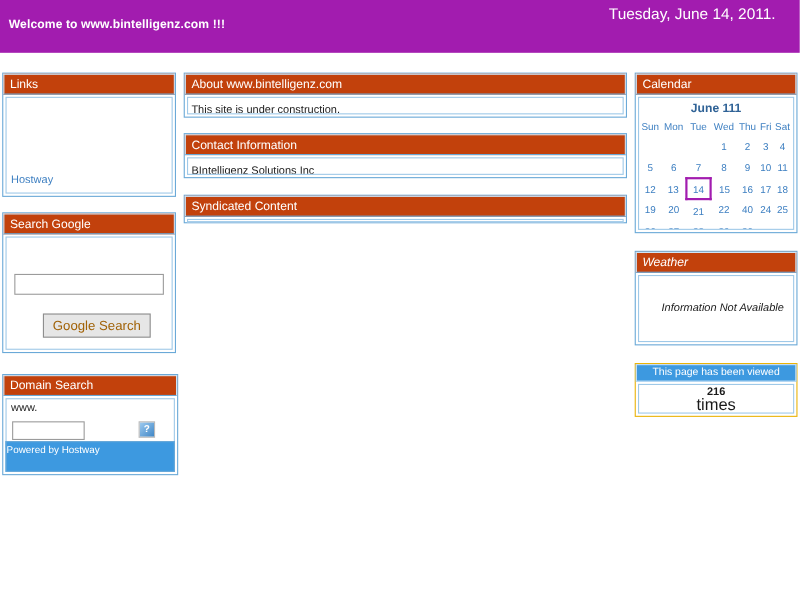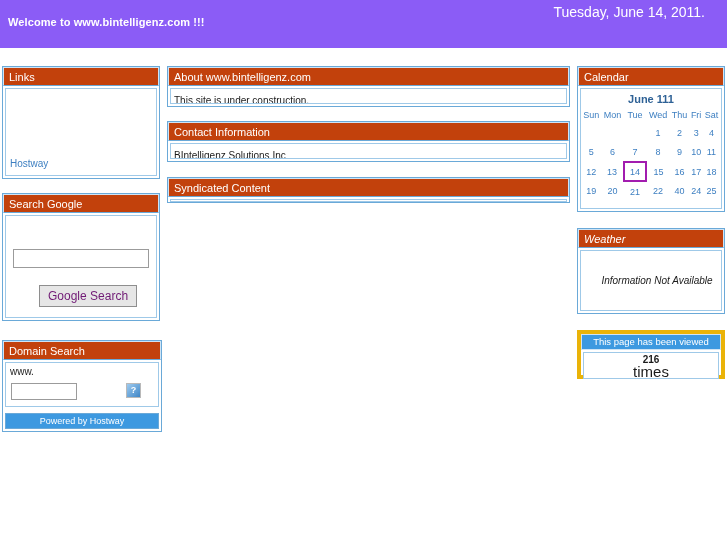--- a/index.html
+++ b/index.html
@@ -17,21 +17,21 @@
     overflow: hidden;
     position: relative;
   }
 
   
   .banner {
     position: absolute;
     left: 0; top: 0;
     width: 727px;
     height: 48px;
-    background: #8b5cf6;
+    background: #a21caf;
   }
   .banner-title {
     position: absolute;
     left: 8px;
     top: 16px;
     color: #ffffff;
     font-size: 11px;
     font-weight: bold;
     letter-spacing: 0.1px;
     white-space: nowrap;
@@ -118,21 +118,21 @@
   }
   .google-button {
     position: absolute;
     left: 33px;
     top: 69px;
     padding: 3px 8px;
     border: 1px solid #8e8e8e;
     background: #e6e6e6;
     font-family: "Liberation Sans", sans-serif;
     font-size: 12px;
-    color: #701a75;
+    color: #a16207;
     cursor: pointer;
   }
 
   
   #panel-domain .panel-body {
     height: 45px;
     position: relative;
     border: 1px solid #9fc9e8;
   }
   .www-label {
@@ -172,26 +172,26 @@
     color: #ffffff;
     font-size: 9px;
     font-weight: bold;
     line-height: 13px;
   }
   .powered-bar {
     position: absolute;
     left: 2px;
     right: 2px;
     bottom: 2px;
-    height: 16px;
+    height: 28px;
     background: #3d99e0;
     border: 1px solid #6aa9d8;
     color: #ffffff;
     font-size: 9px;
-    text-align: center;
+    text-align: left;
     line-height: 14px;
     box-sizing: border-box;
     cursor: pointer;
   }
 
   
   #panel-about .panel-body,
   #panel-contact .panel-body {
     height: 16px;
     padding: 6px 0 0 3px;
@@ -247,21 +247,21 @@
   .weather-text {
     position: absolute;
     left: 12px; right: 0;
     top: 24px;
     text-align: center;
     font-size: 10px;
     color: #1a1a1a;
   }
 
   
-  #panel-counter { border: 4px solid #eab308; }
+  #panel-counter { border: 1px solid #eab308; }
   .counter-head {
     background: #3d99e0;
     border: 1px solid #cfe4f5;
     color: #ffffff;
     font-size: 9.5px;
     text-align: center;
     height: 16px;
     line-height: 14px;
     box-sizing: border-box;
     white-space: nowrap;

